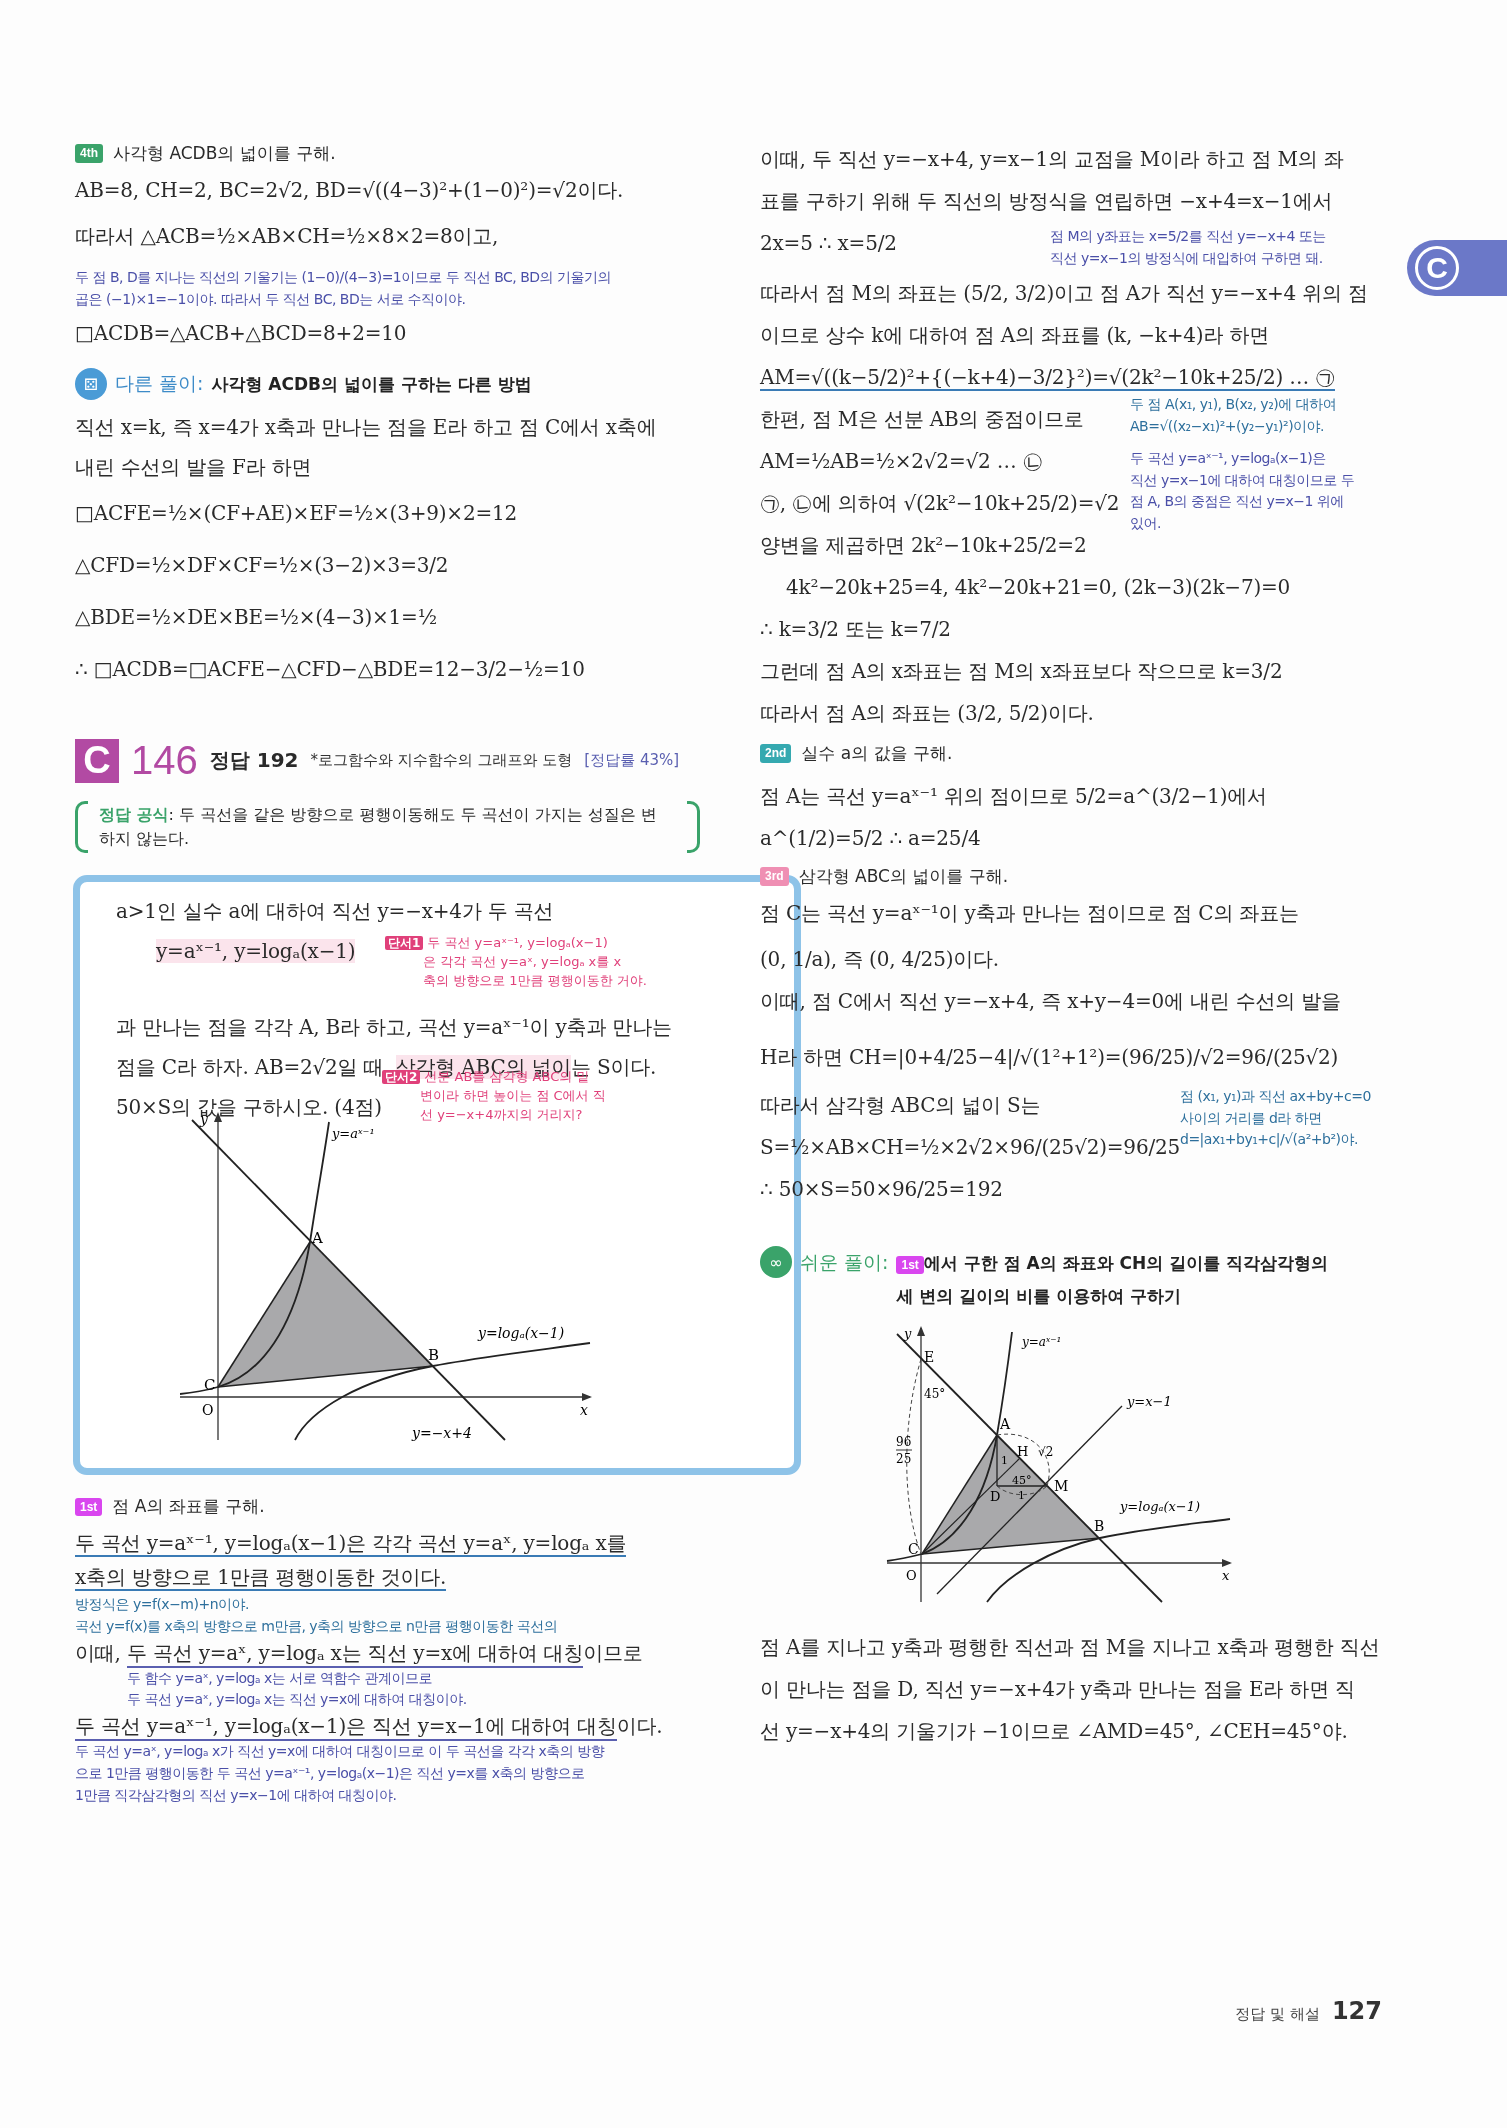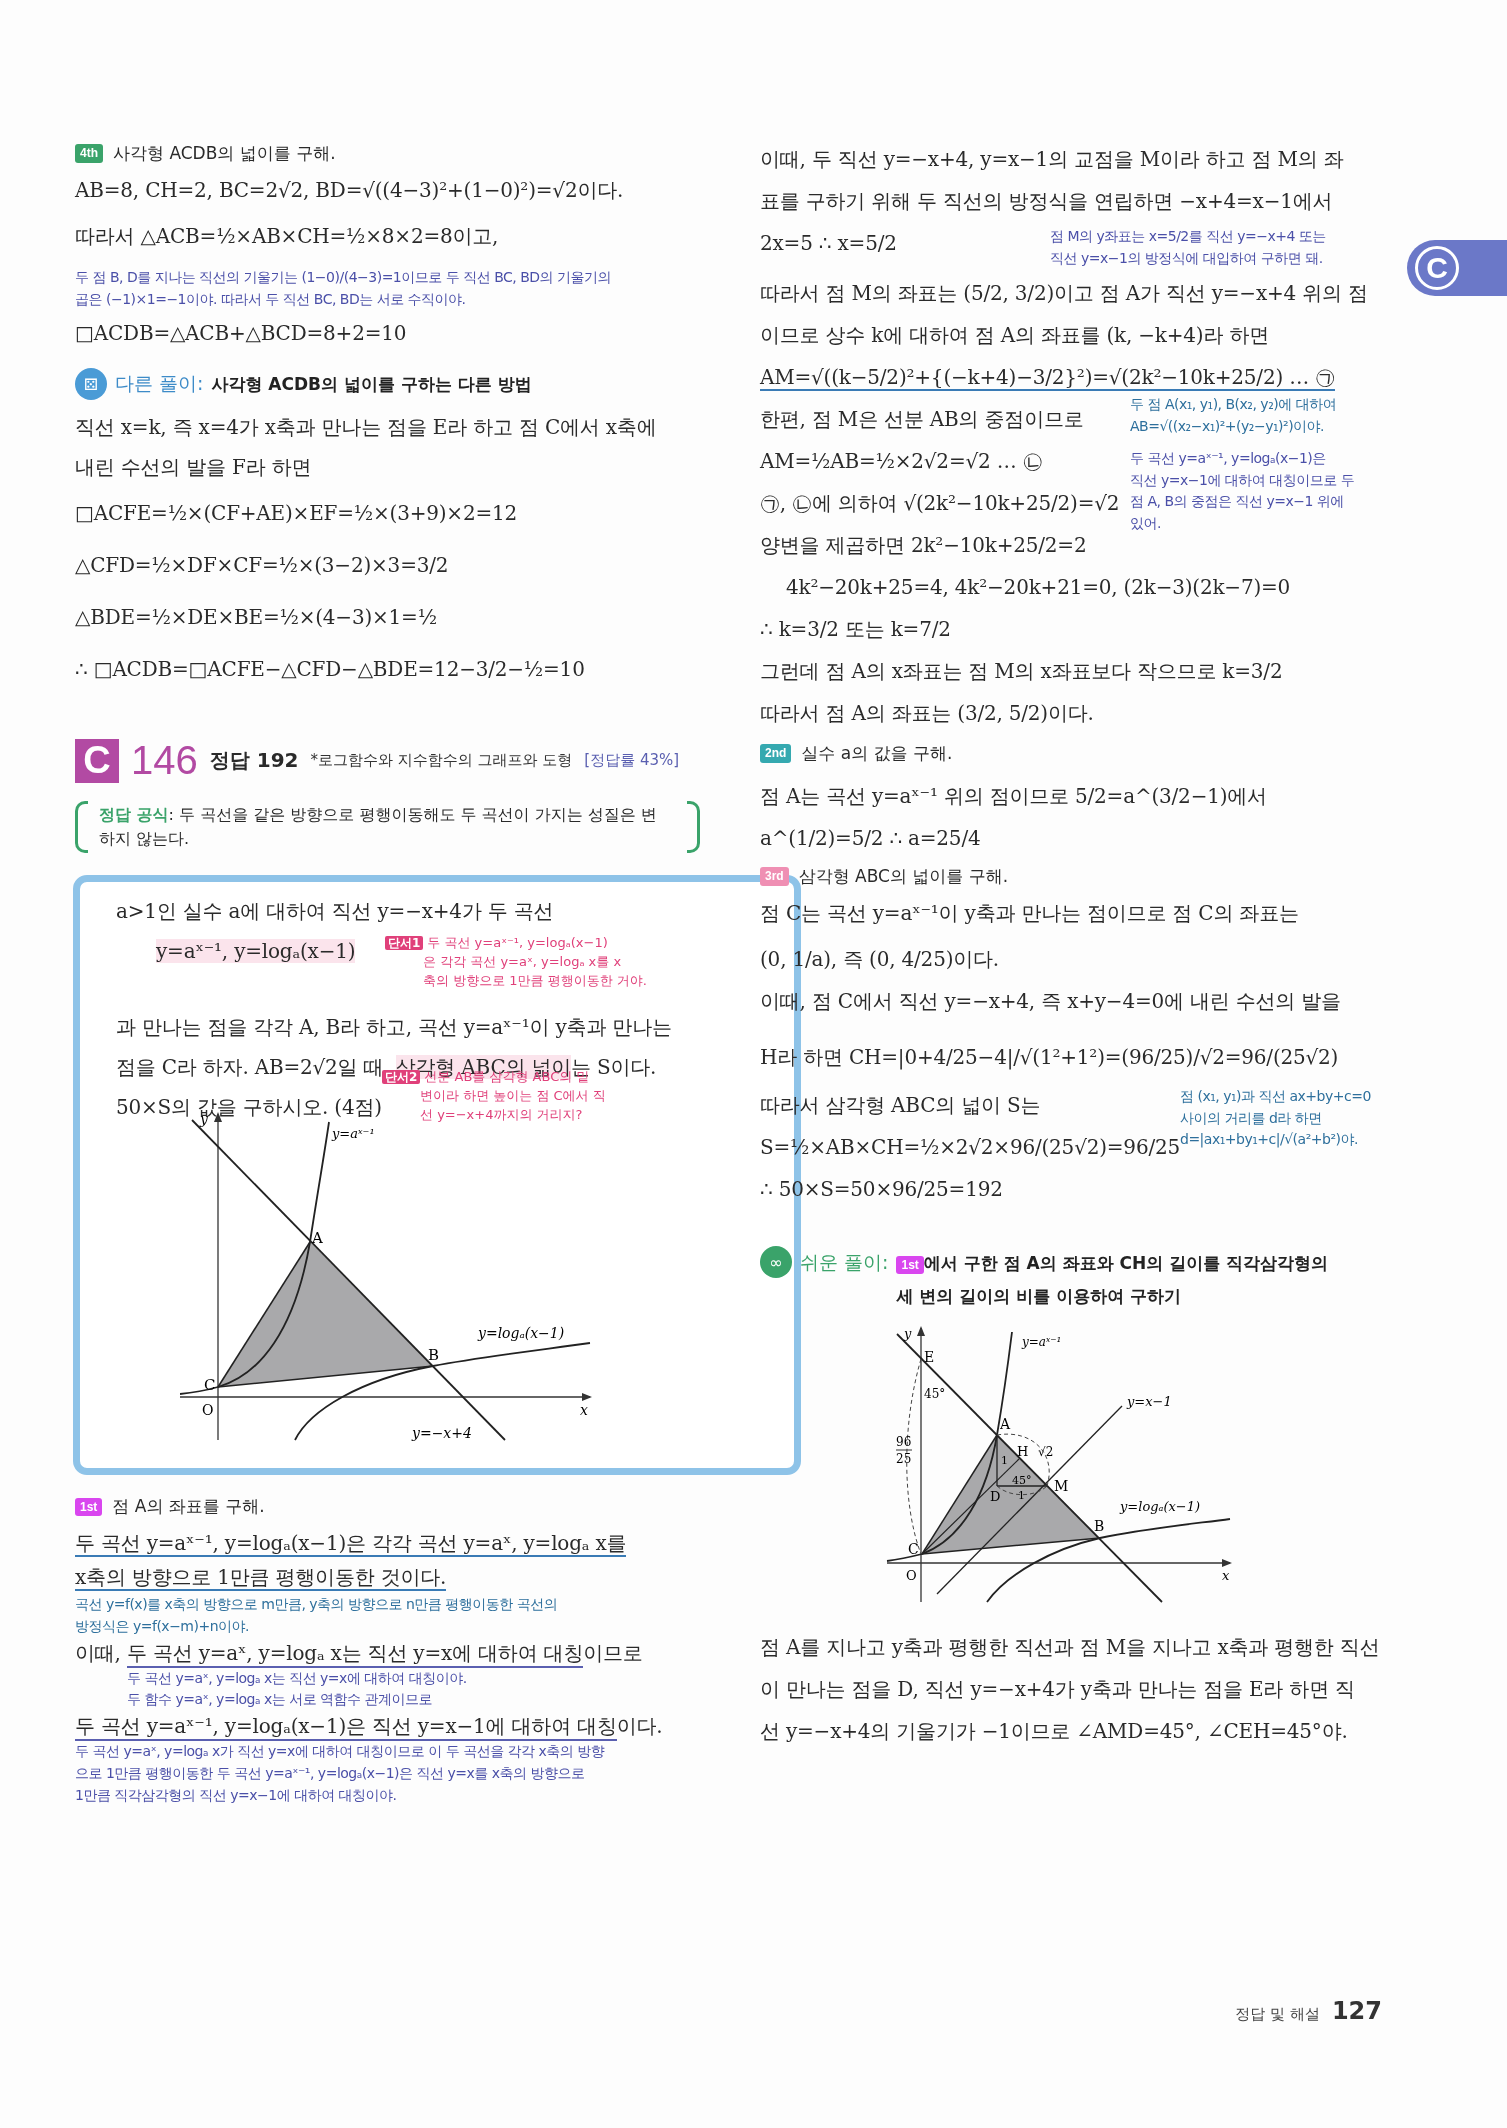--- a/index.html
+++ b/index.html
@@ -134,27 +134,27 @@
       <text x="232" y="328" font-size="14" font-style="italic">y=−x+4</text>
     </svg>
   </div>
 
   <div class="step">
     <span class="badge b-purple">1st</span>
     <span>점 A의 좌표를 구해.</span>
   </div>
   <div class="line" style="margin-bottom:4px;"><span class="u-blue">두 곡선 y=aˣ⁻¹, y=logₐ(x−1)은 각각 곡선 y=aˣ, y=logₐ x를</span></div>
   <div class="line" style="margin-bottom:2px;"><span class="u-blue">x축의 방향으로 1만큼 평행이동한 것이다.</span></div>
+  <div class="note teal">방정식은 y=f(x−m)+n이야.</div>
   <div class="note teal">곡선 y=f(x)를 x축의 방향으로 m만큼, y축의 방향으로 n만큼 평행이동한 곡선의</div>
-  <div class="note teal">방정식은 y=f(x−m)+n이야.</div>
   <div class="line" style="margin-bottom:0;">
     <span>이때, </span><span class="u">두 곡선 y=aˣ, y=logₐ x는 직선 y=x에 대하여 대칭</span><span>이므로</span>
   </div>
+  <div class="note" style="padding-left:52px;">두 함수 y=aˣ, y=logₐ x는 서로 역함수 관계이므로</div>
   <div class="note" style="padding-left:52px;">두 곡선 y=aˣ, y=logₐ x는 직선 y=x에 대하여 대칭이야.</div>
-  <div class="note" style="padding-left:52px;">두 함수 y=aˣ, y=logₐ x는 서로 역함수 관계이므로</div>
   <div class="line" style="margin-bottom:0;"><span class="u">두 곡선 y=aˣ⁻¹, y=logₐ(x−1)은 직선 y=x−1에 대하여 대칭</span><span>이다.</span></div>
   <div class="note">두 곡선 y=aˣ, y=logₐ x가 직선 y=x에 대하여 대칭이므로 이 두 곡선을 각각 x축의 방향</div>
   <div class="note">으로 1만큼 평행이동한 두 곡선 y=aˣ⁻¹, y=logₐ(x−1)은 직선 y=x를 x축의 방향으로</div>
   <div class="note">1만큼 직각삼각형의 직선 y=x−1에 대하여 대칭이야.</div>
 </div>
 
 <div class="col right">
   <div class="line tall" style="margin-bottom:0;">이때, 두 직선 y=−x+4, y=x−1의 교점을 M이라 하고 점 M의 좌</div>
   <div class="line tall" style="margin-bottom:0;">표를 구하기 위해 두 직선의 방정식을 연립하면 −x+4=x−1에서</div>
   <div style="position:relative;">

